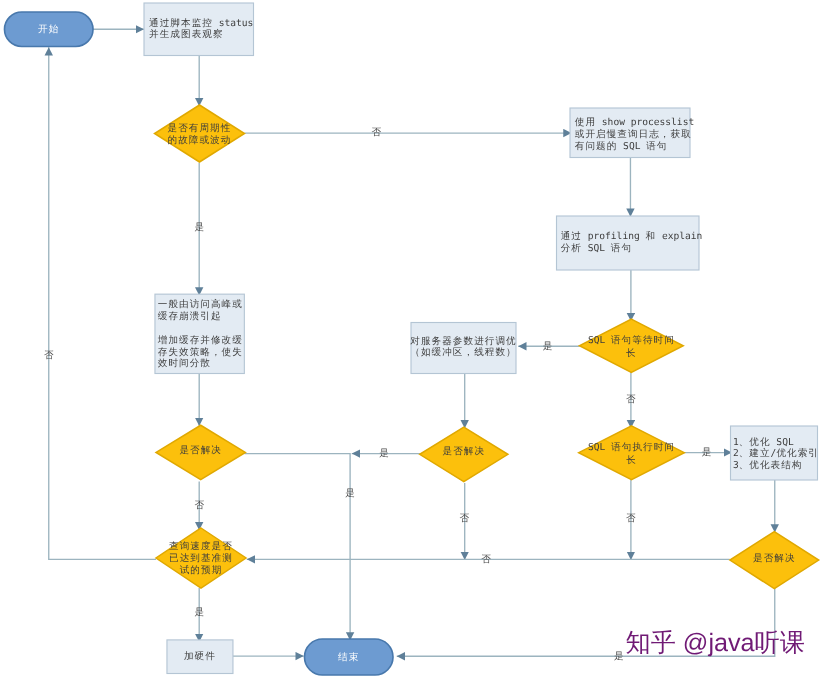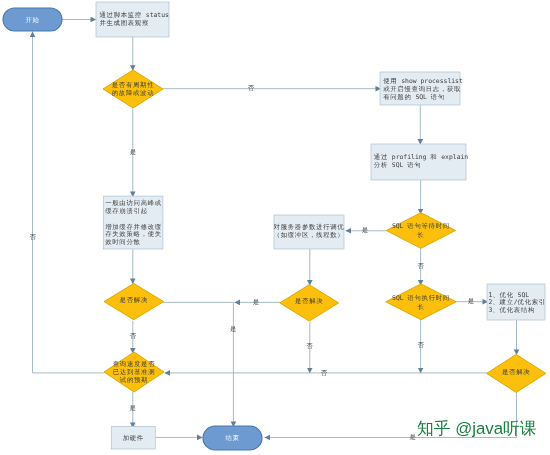--- a/index.html
+++ b/index.html
@@ -5,21 +5,21 @@
   html,body{margin:0;padding:0;background:#ffffff;}
   body{width:550px;height:455px;overflow:hidden;
        font-family:"Liberation Sans",sans-serif;}
   #stage{position:relative;width:550px;height:455px;background:#fff;}
   svg#chart{position:absolute;left:0;top:0;width:550px;height:455px;display:block;}
   svg text{font-family:"Liberation Sans",sans-serif;}
   svg tspan.lat{font-family:"DejaVu Sans Mono",monospace;}
   .edgelabel{font-family:"Liberation Sans",sans-serif;font-size:6.4px;fill:#4a4a4a;
              text-anchor:middle;dominant-baseline:middle;}
   .wm{position:absolute;left:417px;top:419px;font-family:"Liberation Sans",sans-serif;
-      font-size:16.8px;line-height:20px;color:#15803d;letter-spacing:0px;white-space:nowrap;}
+      font-size:16.8px;line-height:20px;color:#701a75;letter-spacing:0px;white-space:nowrap;}
 </style>
 </head>
 <body>
 
 <div id="stage">
 <svg id="chart" viewBox="0 0 550 455">
   <defs>
     <marker id="ar" markerWidth="7" markerHeight="7" refX="5.6" refY="3.0" orient="auto" markerUnits="userSpaceOnUse">
       <path d="M0.1,0.2 L5.6,3.0 L0.1,5.8 z" fill="#5f8099"></path>
     </marker>

